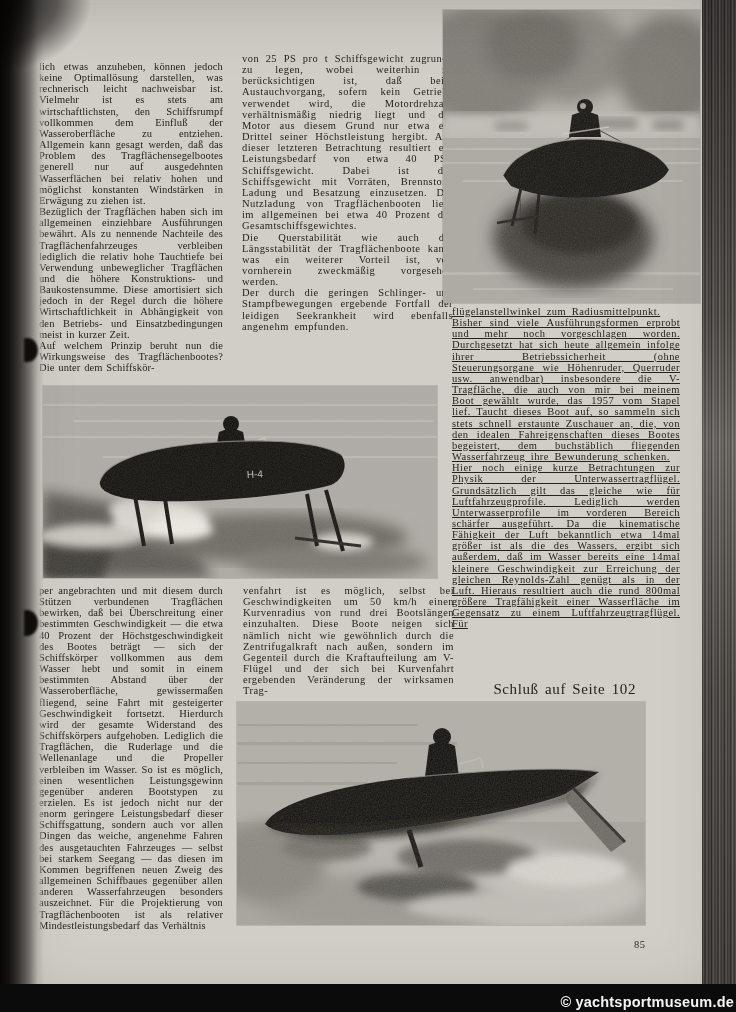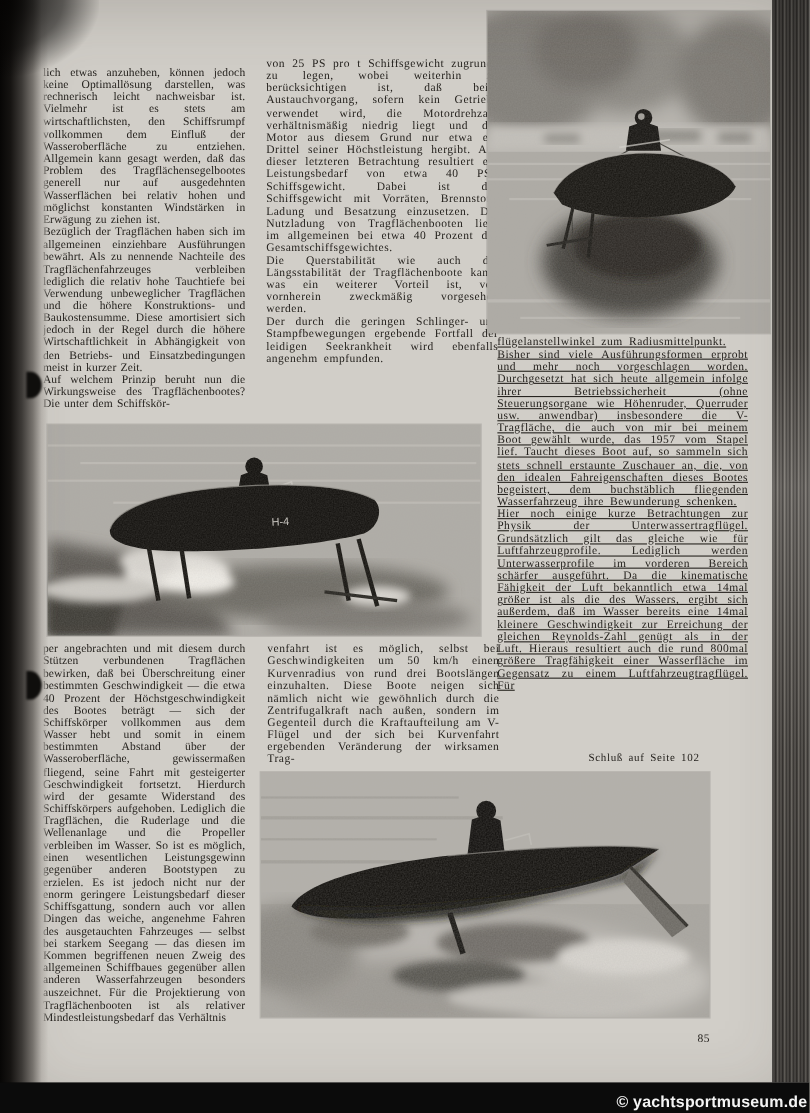--- a/index.html
+++ b/index.html
@@ -47,21 +47,21 @@
   .col p { margin:0; }
   .col.narrow { letter-spacing:0.12px; word-spacing:1px; }
   .col.wide   { letter-spacing:0.45px; word-spacing:2.6px; }
   #col1a { left:39px;  top:61px;  width:184px; height:324px; }
   #col1b { left:39px;  top:585px; width:184px; height:380px; }
   #col2a { left:242px; top:53px;  width:211px; height:330px; }
   #col2b { left:243px; top:585px; width:211px; height:114px; }
   #col3  { left:452px; top:306px; width:228px; height:377px;text-decoration:underline; }
   .continuation {
     position:absolute; left:438px; top:684px; width:228px; z-index:1;
-    color:#26231f; font-size:10px; line-height:11.2px;
+    color:#26231f; font-size:15px; line-height:11.2px;
     text-align:right; padding-right:30px; box-sizing:border-box;
     letter-spacing:0.6px; word-spacing:2px;
   }
   
   .photo {
     position:absolute; z-index:1; overflow:hidden; background:#b2afa9;
     box-shadow:0 0 0 1px rgba(40,38,34,0.15);
   }
   #photo-top    { left:443px; top:10px;  width:257px; height:293px; }
   #photo-middle { left:43px;  top:386px; width:394px; height:192px; }

